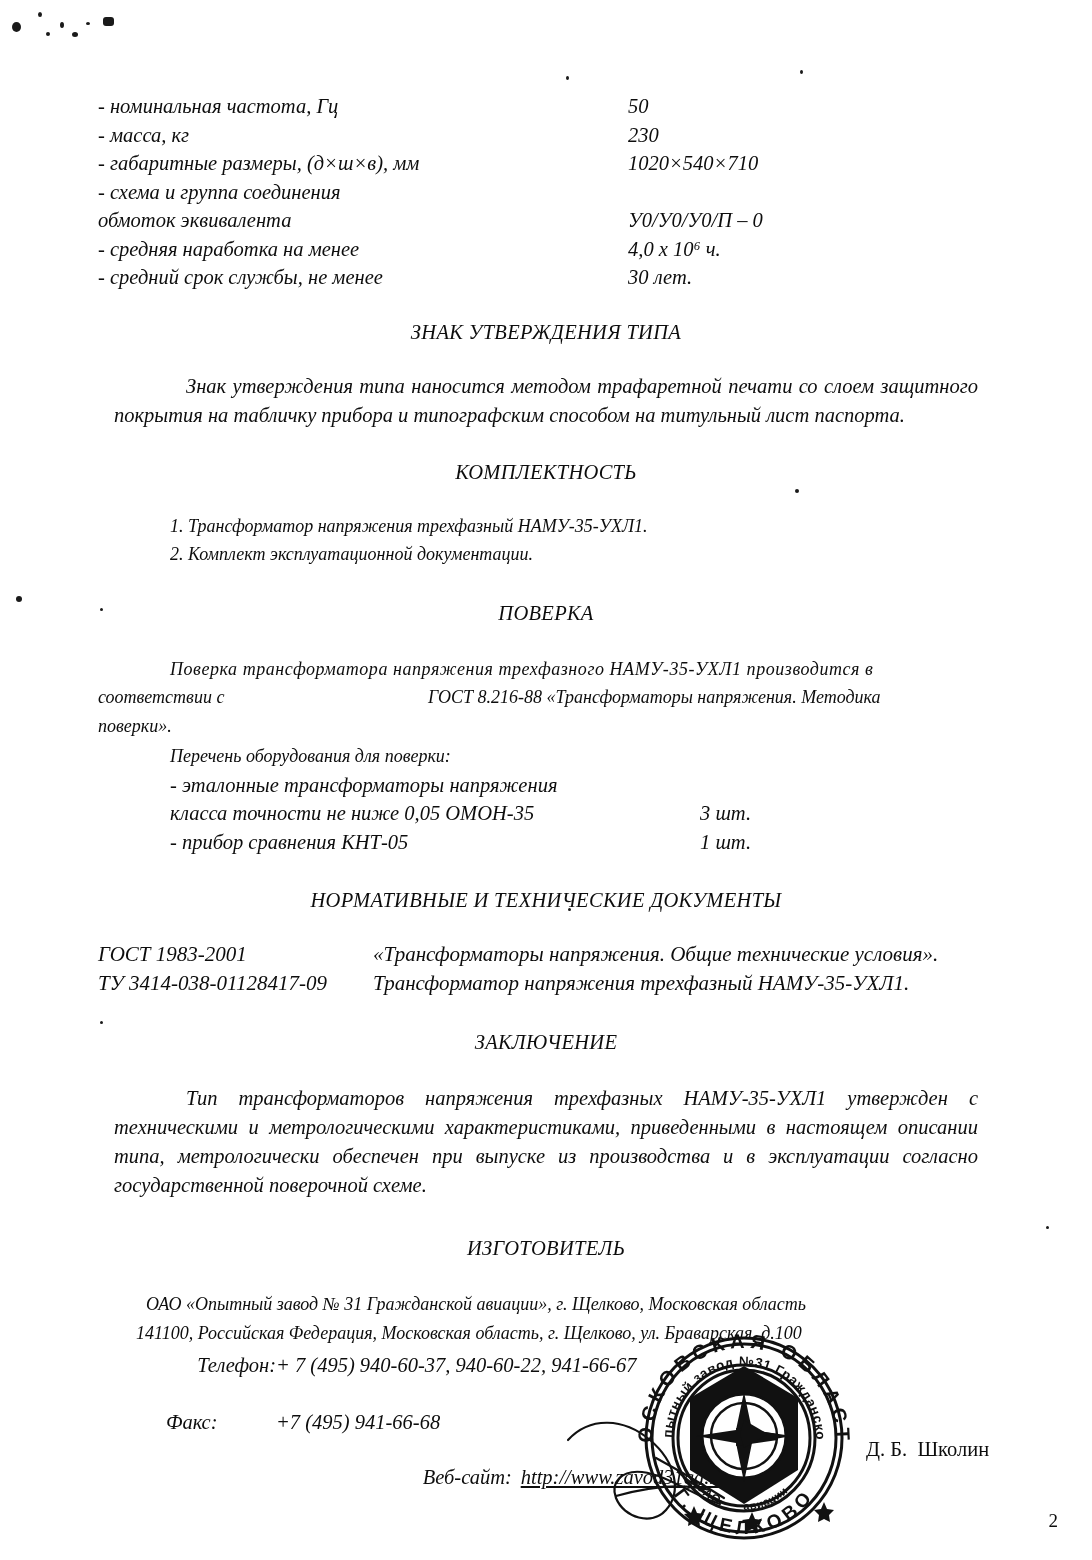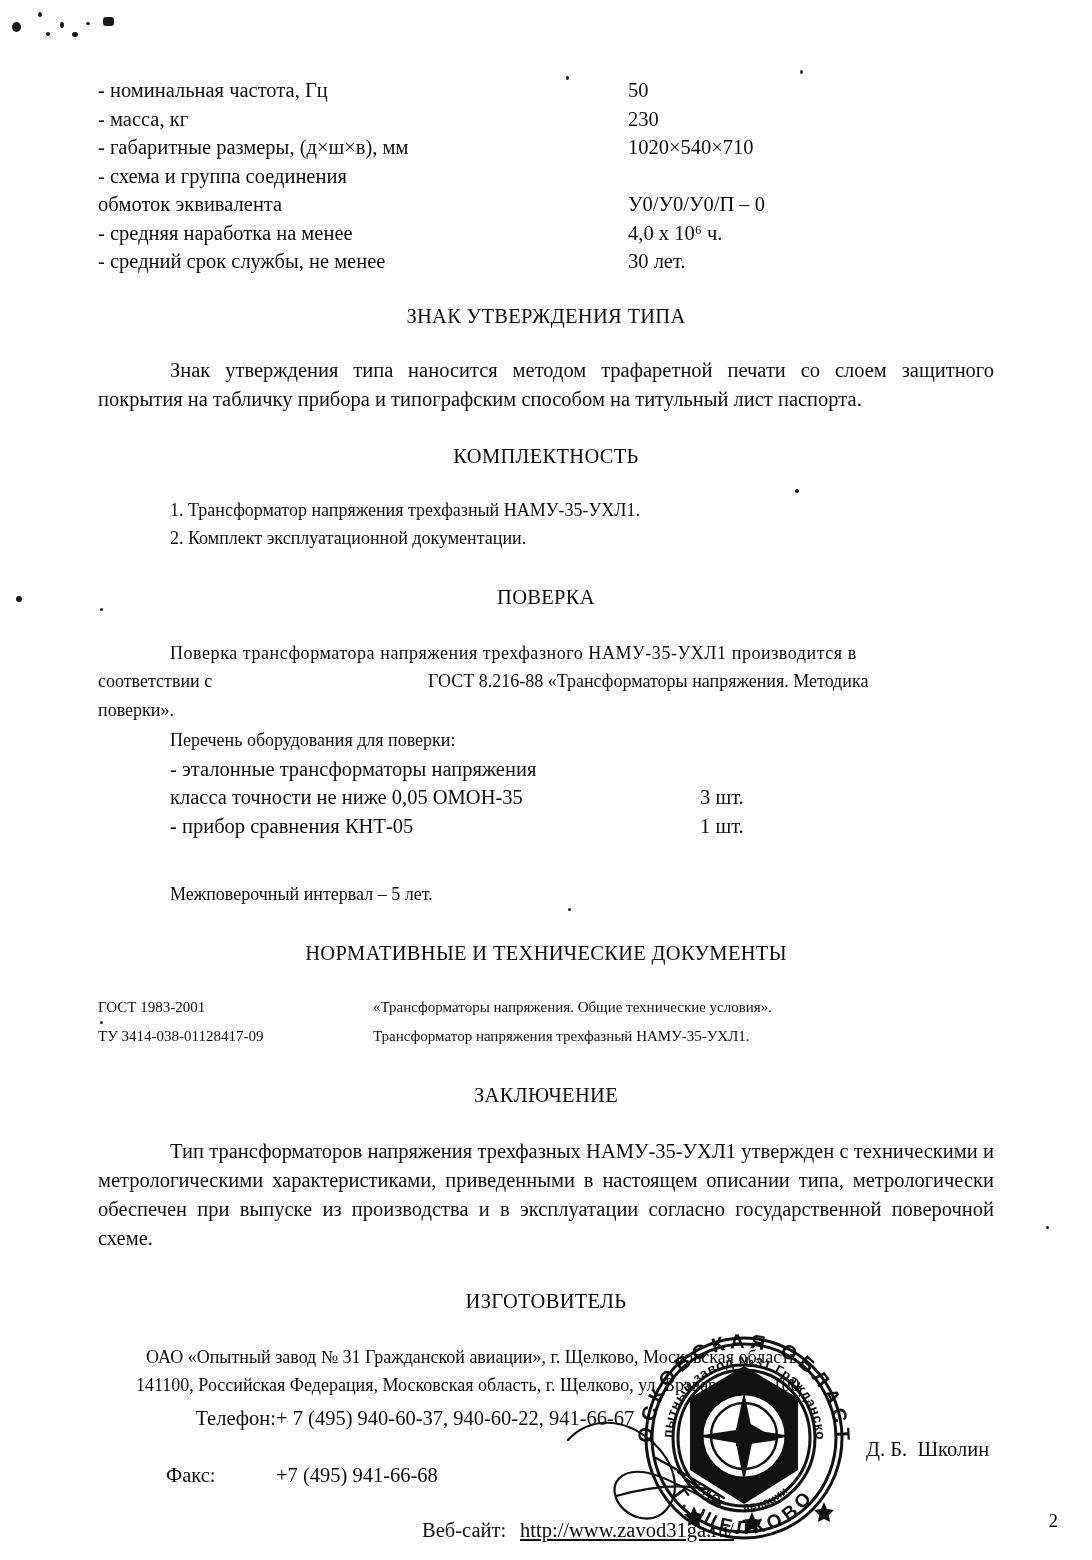--- a/index.html
+++ b/index.html
@@ -12,51 +12,51 @@
     overflow:hidden;
     -webkit-font-smoothing:none;
   }
   .page { position:absolute; inset:0; }
 
   
   .speck { position:absolute; background:#1a1a1a; border-radius:50%; }
 
   .content {
     position:absolute;
-    left:98px; top:76px; width:896px;
+    left:98px; top:92px; width:896px;font-style:italic;
   }
 
   .spec-row { display:flex; font-size:20.5px; line-height:28.5px; }
   .spec-label { width:530px; white-space:pre; }
   .spec-value { white-space:pre; }
   .spec-row.cont .spec-label { text-indent:0; }
 
   .heading {
     text-align:center;
     font-size:20.5px;
     line-height:28px;
     letter-spacing:0.3px;
   }
 
   .para {
     font-size:20.5px;
     line-height:29px;
     text-align:justify;
     text-indent:72px;
-    margin:0;
+    margin:16px;
   }
 
   .plain { font-size:18px; line-height:28.5px; white-space:pre; }
   .indent1 { padding-left:72px; }
 
   .list-row { display:flex; font-size:20.5px; line-height:28.5px; }
   .list-row .lbl { width:530px; white-space:pre; }
   .list-row .qty { white-space:pre; }
 
-  .doc-row { display:flex; font-size:15px; line-height:29px; }
+  .doc-row { display:flex; font-size:21px; line-height:29px; }
   .doc-row .code { width:275px; white-space:pre; }
   .doc-row .title { white-space:pre; }
 
   .contact-row { display:flex; font-size:20.5px; line-height:29px; }
   .contact-row .ck { width:110px; white-space:pre; }
   .contact-row .cv { white-space:pre; }
 
   .link { text-decoration:underline; }
 
   .signatory {
@@ -170,21 +170,20 @@
       <div class="list-row">
         <span class="lbl">класса точности не ниже 0,05 ОМОН-35</span>
         <span class="qty">3 шт.</span>
       </div>
       <div class="list-row">
         <span class="lbl">- прибор сравнения КНТ-05</span>
         <span class="qty">1 шт.</span>
       </div>
     </div>
 
-    <div class="plain indent1" style="margin-top:40px;">Межповерочный интервал – 5 лет.</div>
 
     <div class="heading" style="margin-top:30px;">НОРМАТИВНЫЕ И ТЕХНИЧЕСКИЕ ДОКУМЕНТЫ</div>
 
     <div style="margin-top:26px;">
       <div class="doc-row">
         <span class="code">ГОСТ 1983-2001</span>
         <span class="title">«Трансформаторы напряжения. Общие технические условия».</span>
       </div>
       <div class="doc-row">
         <span class="code">ТУ 3414-038-01128417-09</span>

